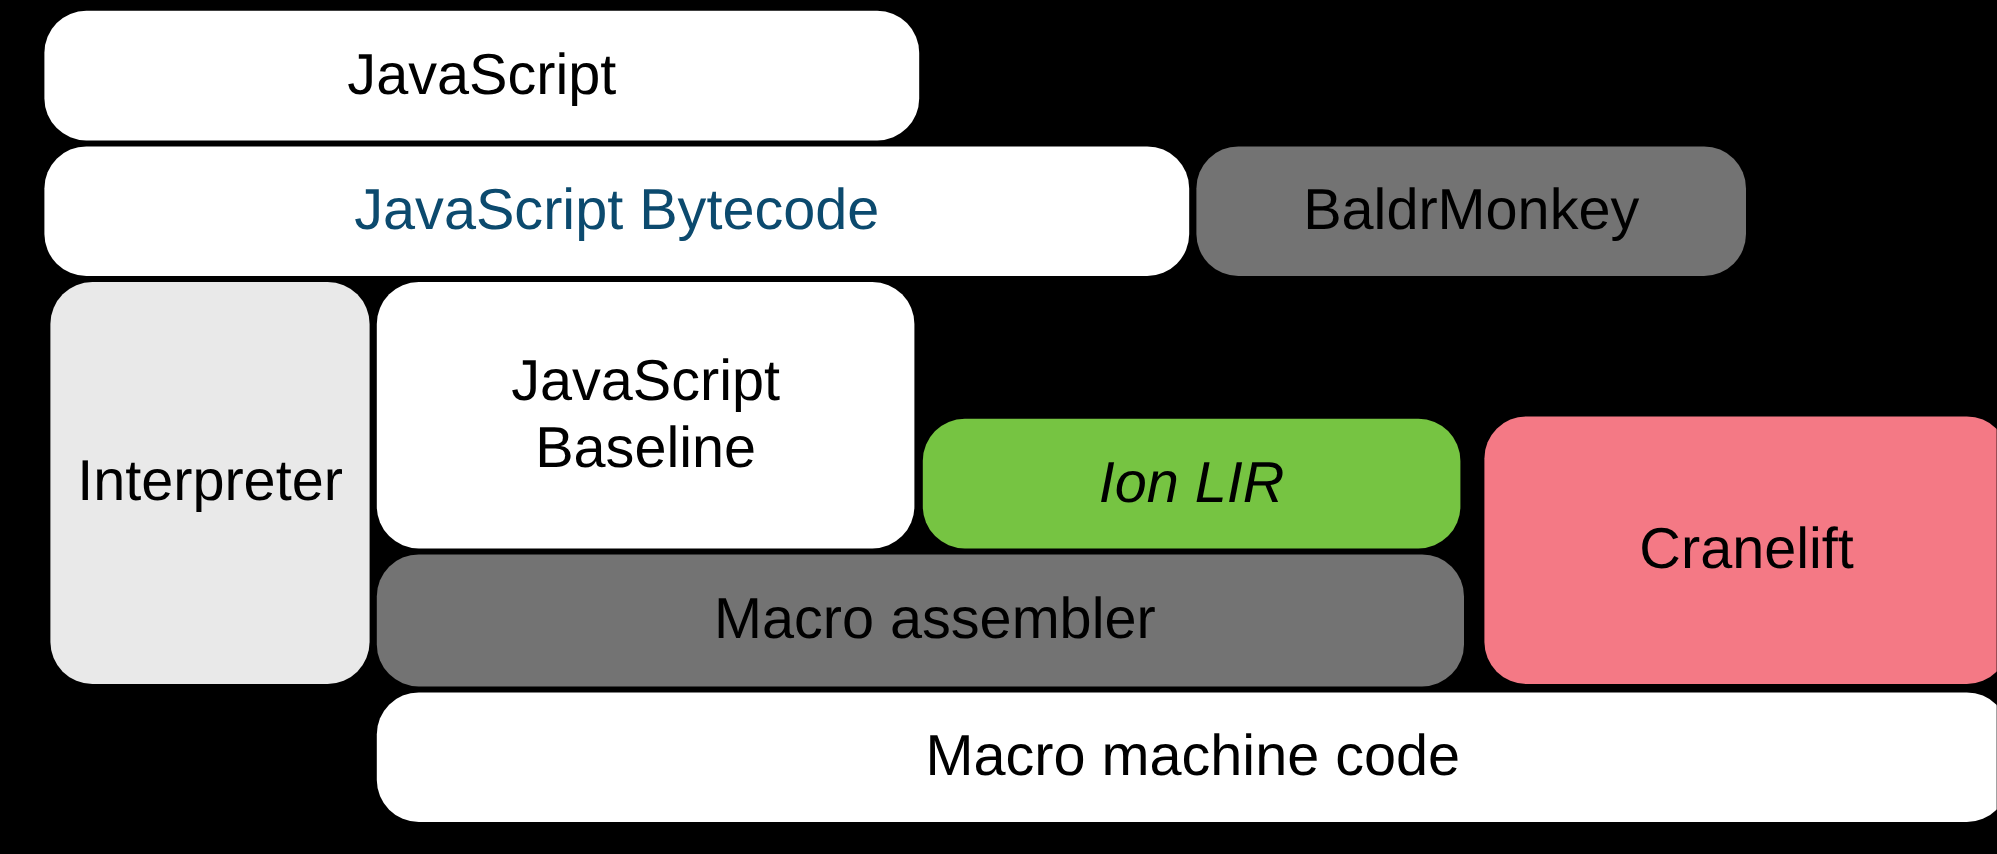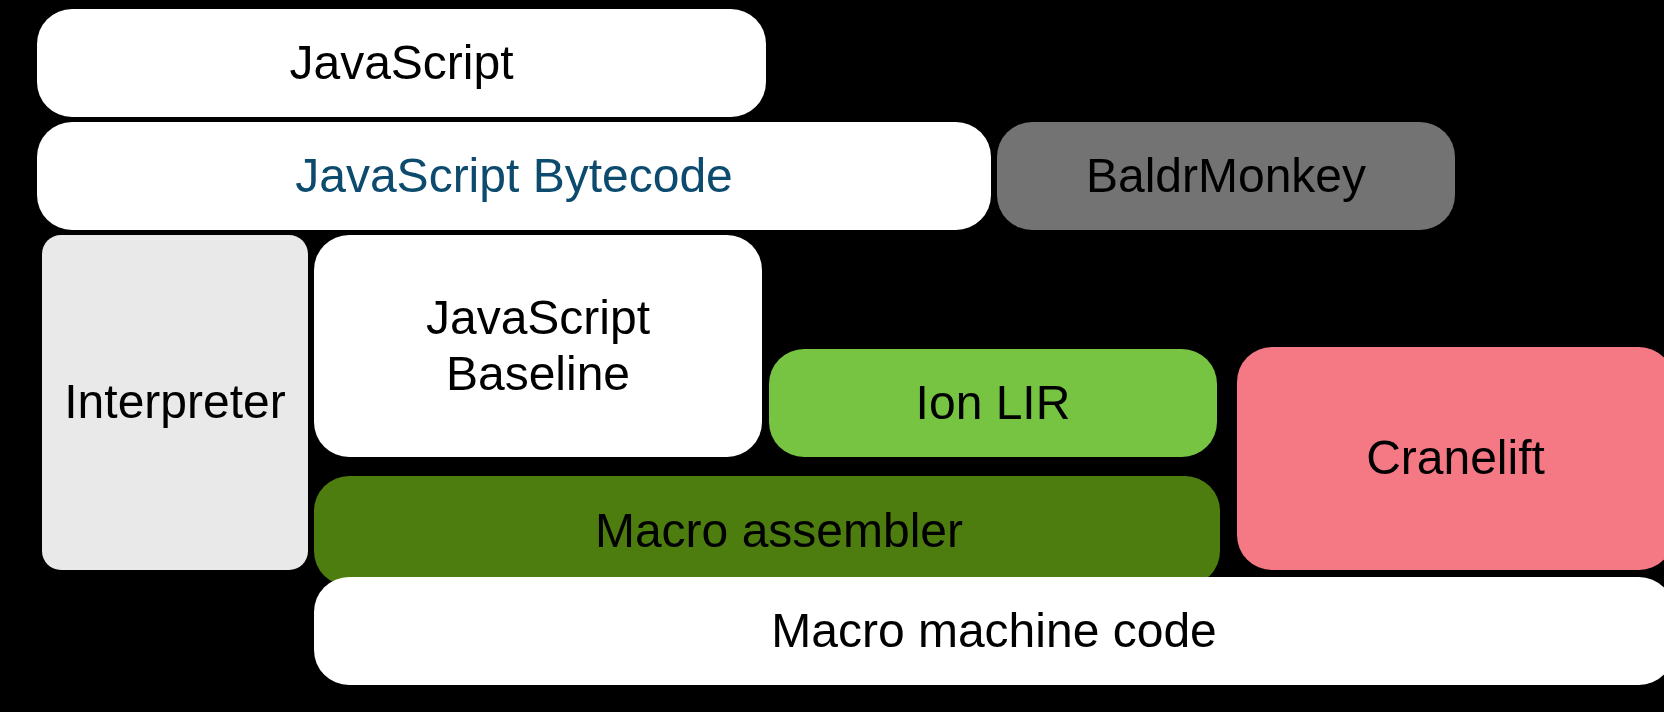--- a/index.html
+++ b/index.html
@@ -39,32 +39,32 @@
 <div class="stage" style="background: rgb(0, 0, 0);">
     <div class="node" style="left: 13px; top: 9px; width: 729px; height: 108px; background: rgb(255, 255, 255);">
       <span class="node-label" style="color: rgb(0, 0, 0);">JavaScript</span>
     </div>
     <div class="node" style="left: 13px; top: 122px; width: 954px; height: 108px; background: rgb(255, 255, 255);">
       <span class="node-label" style="color: #0c4a6e;">JavaScript Bytecode</span>
     </div>
     <div class="node" style="left: 973px; top: 122px; width: 458px; height: 108px; background: #737373;">
       <span class="node-label" style="color: rgb(0, 0, 0);">BaldrMonkey</span>
     </div>
-    <div class="node" style="left: 18px; top: 235px; width: 266px; height: 335px; background: rgb(233, 233, 233); border-radius: 19px;">
+    <div class="node" style="left: 18px; top: 235px; width: 266px; height: 335px; background: rgb(233, 233, 233);">
       <span class="node-label" style="color: rgb(0, 0, 0);">Interpreter</span>
     </div>
     <div class="node" style="left: 290px; top: 235px; width: 448px; height: 222px; background: rgb(255, 255, 255);">
       <span class="node-label" style="color: rgb(0, 0, 0);">JavaScript
 Baseline</span>
     </div>
-    <div class="node" style="left: 745px; top: 349px; width: 448px; height: 108px; background: rgb(118, 196, 66);">
+    <div class="node" style="left: 745px; top: 349px; width: 448px; height: 108px; background: rgb(118, 196, 66); font-style: italic;">
       <span class="node-label" style="color: rgb(0, 0, 0);">Ion LIR</span>
     </div>
     <div class="node" style="left: 1213px; top: 347px; width: 437px; height: 223px; background: rgb(244, 121, 133);">
       <span class="node-label" style="color: rgb(0, 0, 0);">Cranelift</span>
     </div>
-    <div class="node" style="left: 290px; top: 476px; width: 906px; height: 110px; background: #4d7c0f; padding-left: 24px;">
+    <div class="node" style="left: 290px; top: 462px; width: 906px; height: 110px; background: #737373; padding-left: 24px;">
       <span class="node-label" style="color: rgb(0, 0, 0);">Macro assembler</span>
     </div>
     <div class="node" style="left: 290px; top: 577px; width: 1360px; height: 108px; background: rgb(255, 255, 255);">
       <span class="node-label" style="color: rgb(0, 0, 0);">Macro machine code</span>
     </div>
   </div>
 
 </body></html>

